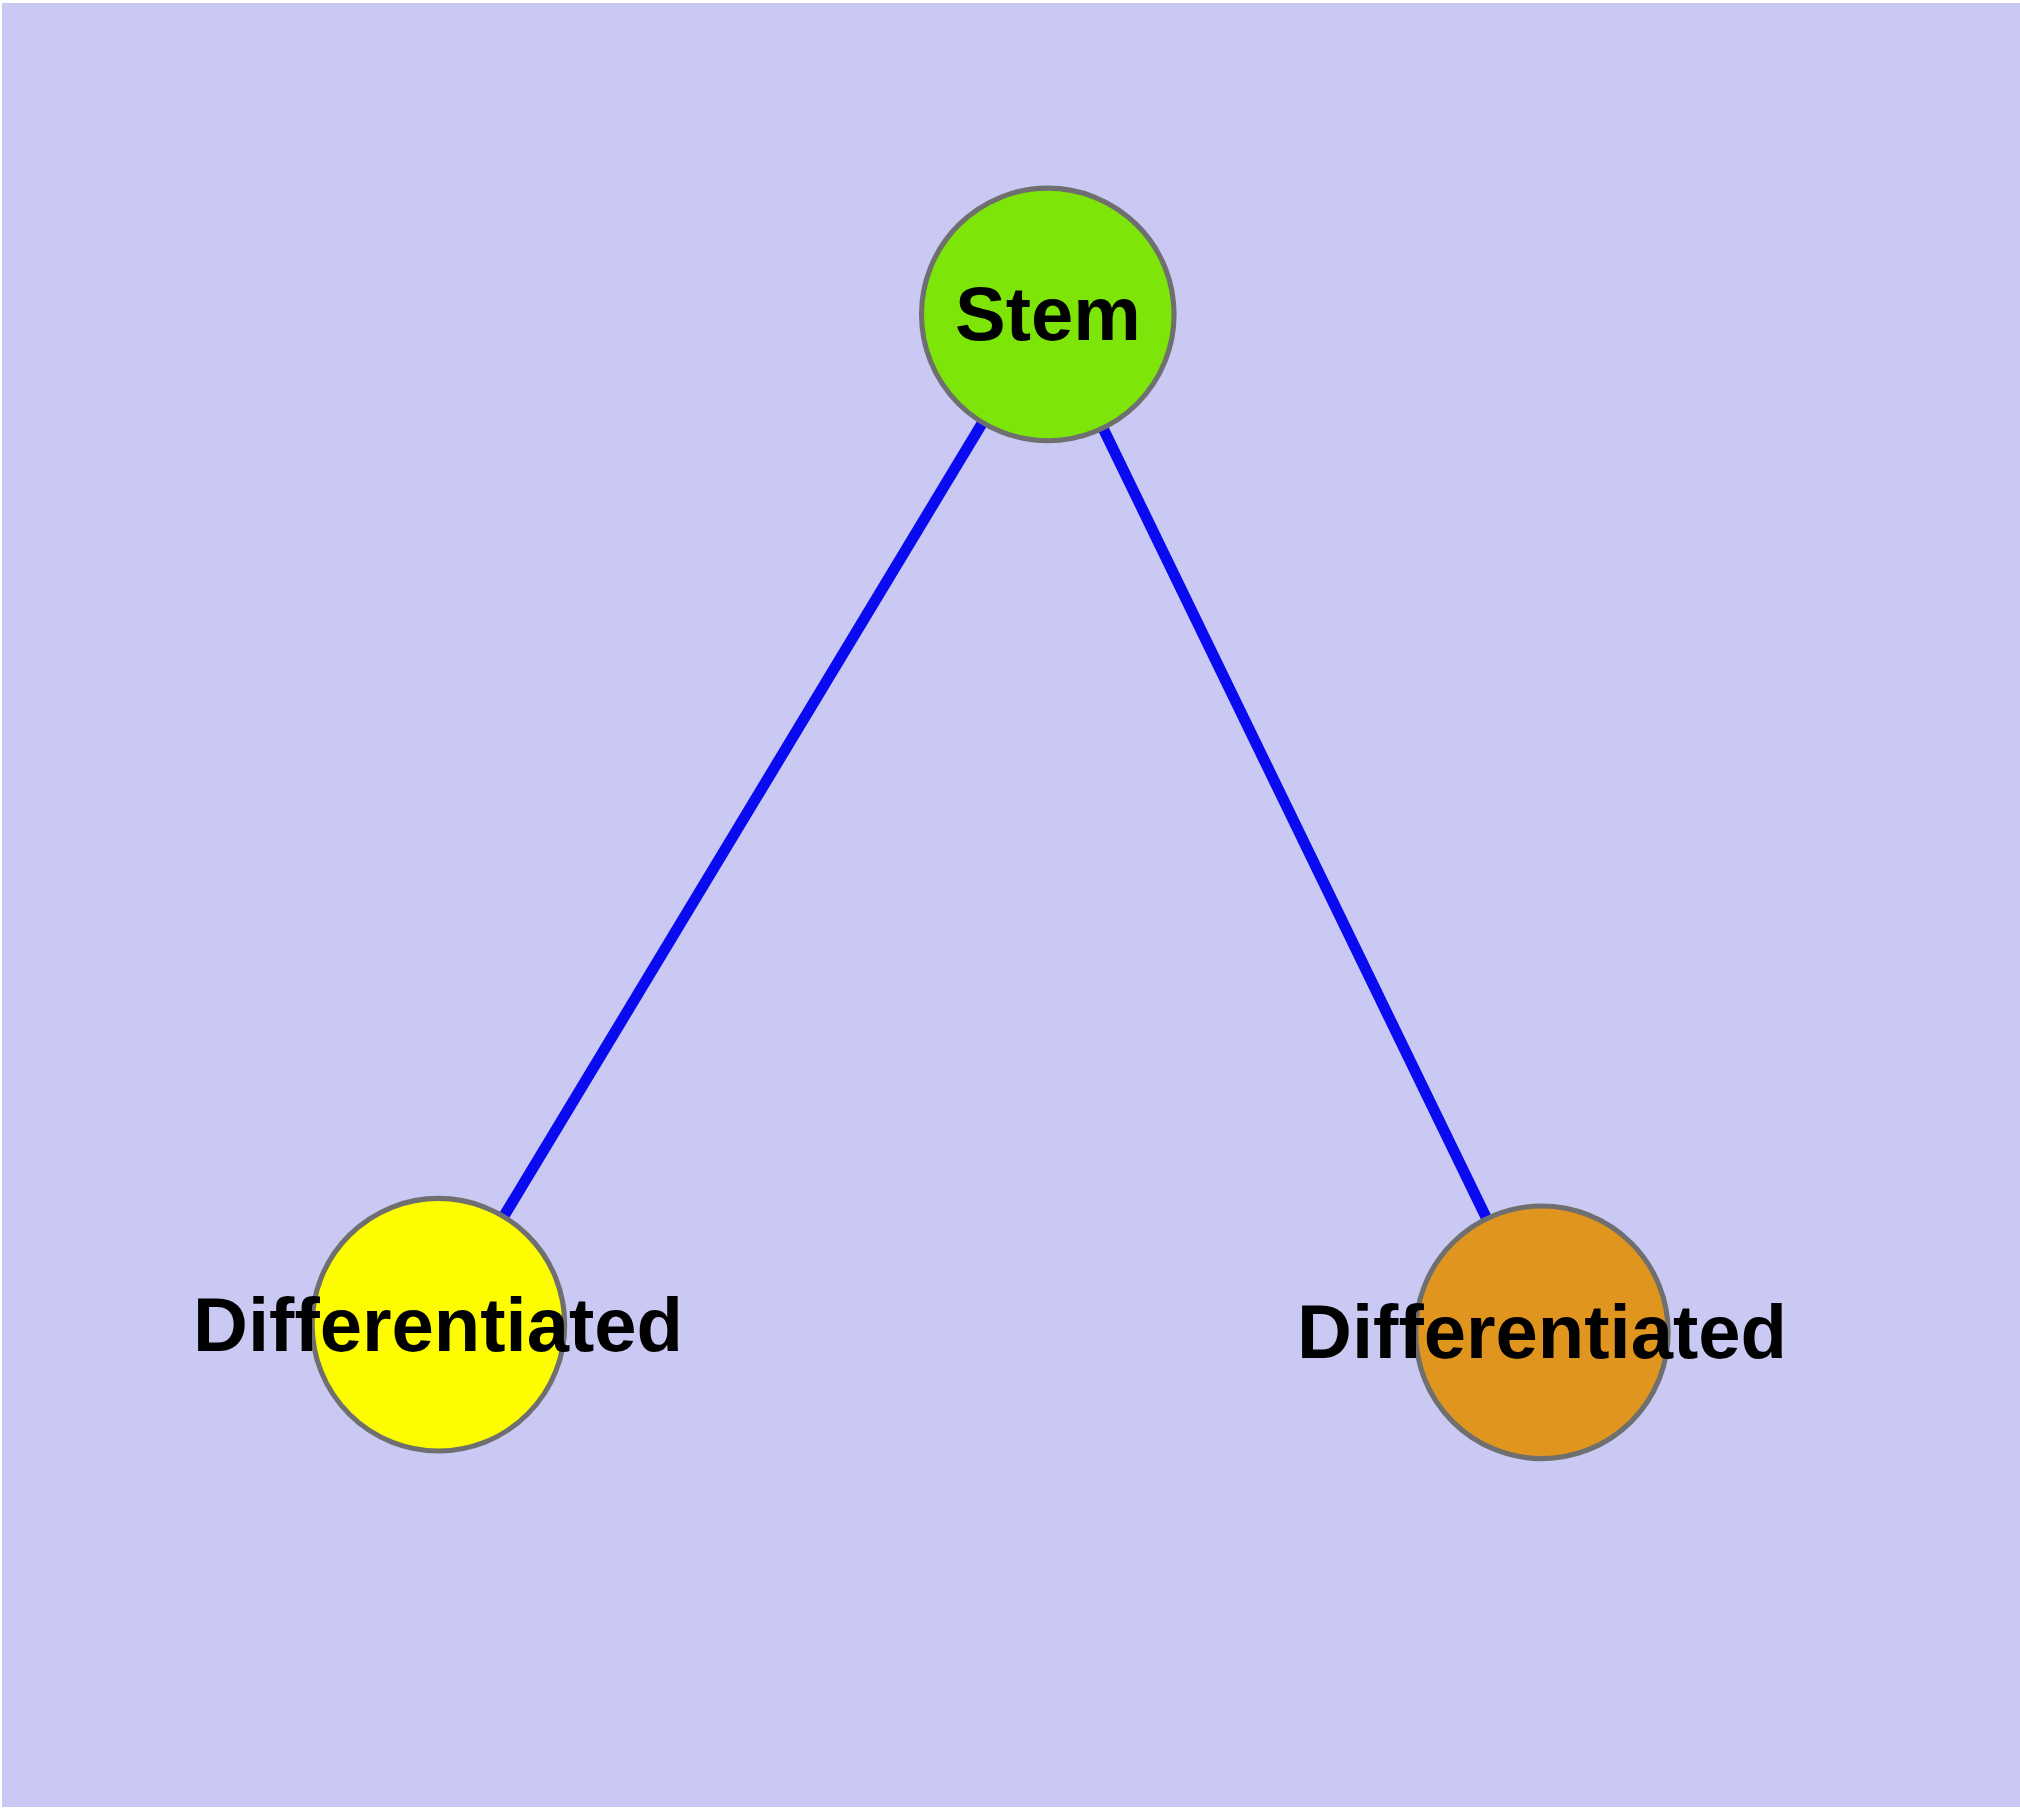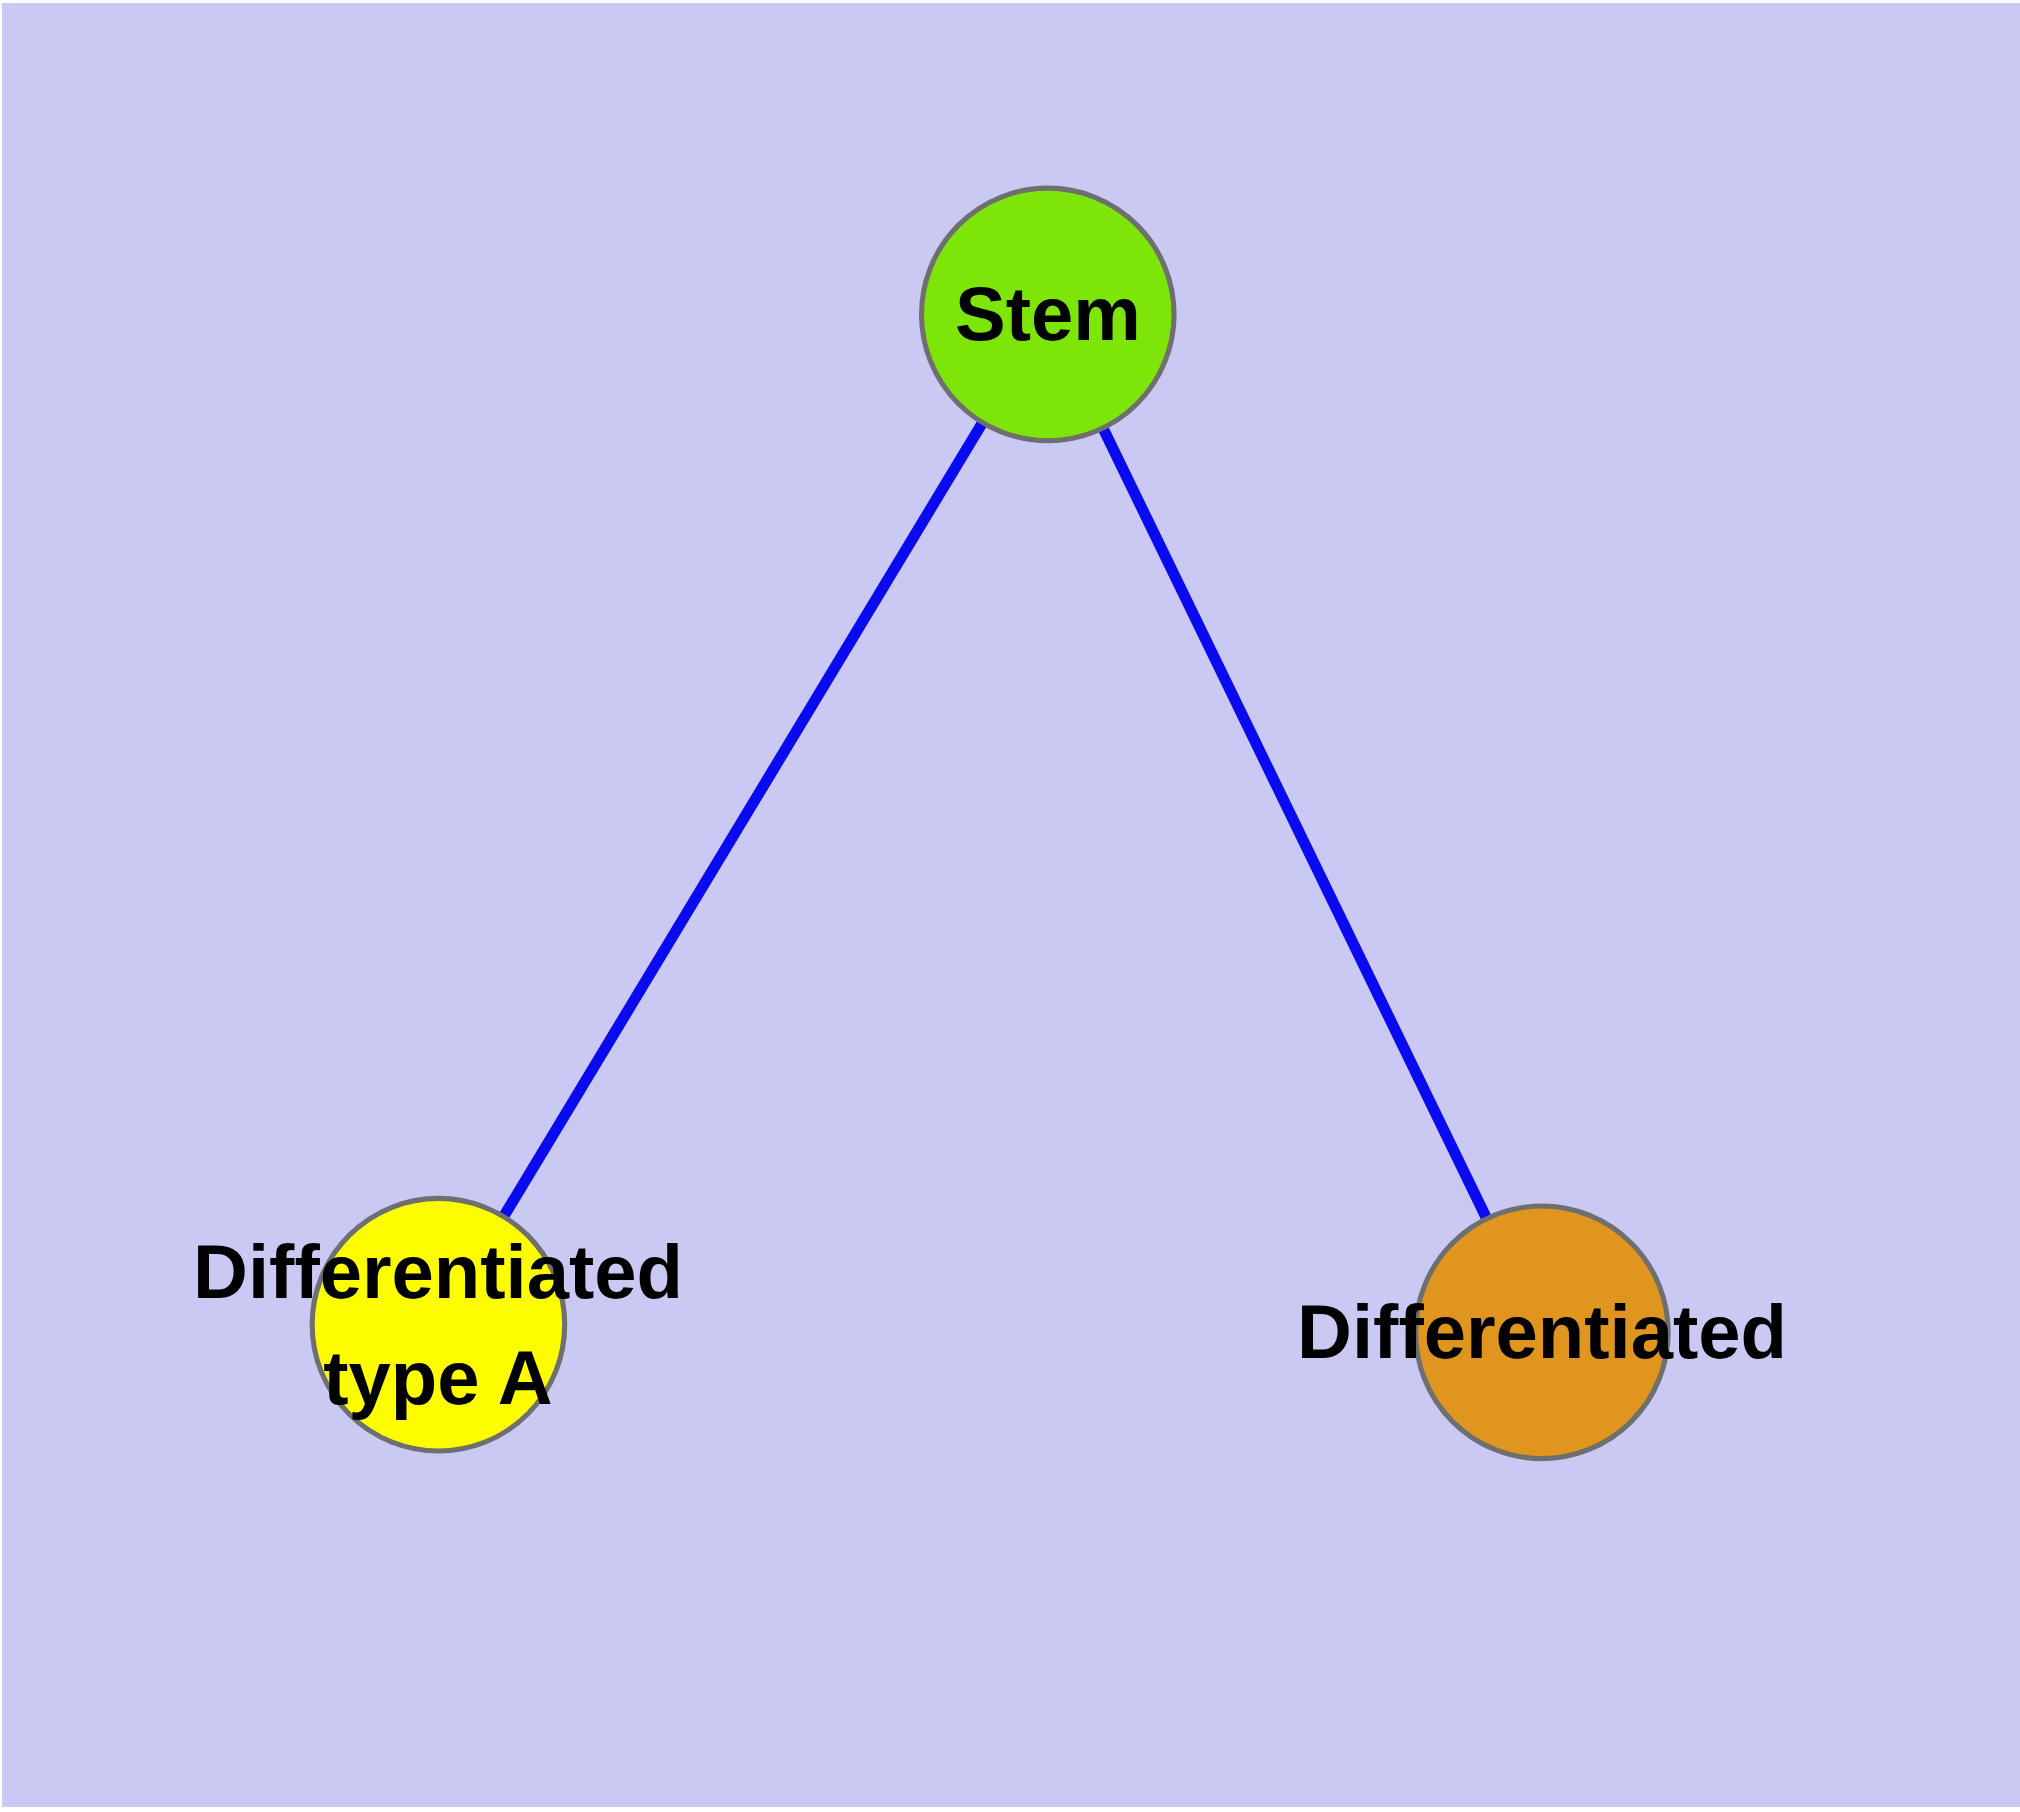--- a/index.html
+++ b/index.html
@@ -33,21 +33,21 @@
     width: 100%;
     height: 100%;
     pointer-events: none;
   }
   .node-label {
     position: absolute;
     transform: translate(-50%, -50%);
     font-weight: bold;
     font-size: 76px;
     line-height: 1.4;
-    text-align: center;
+    text-align: left;
     white-space: nowrap;
   }
 </style>
 </head>
 <body>
 
 <div class="canvas-bg" style="background: rgb(201, 201, 243);"></div>
 
 <svg id="graph-svg" width="2021" height="1812" viewBox="0 0 2384 2138">
     <line x1="1236" y1="371" x2="517" y2="1563" stroke="#0a0af0" stroke-width="13"></line>
@@ -56,19 +56,18 @@
     <circle cx="517" cy="1563" r="149" fill="#fdfd00" stroke="#6f6f6f" stroke-width="6"></circle>
     <circle cx="1819" cy="1572" r="149" fill="#e0961e" stroke="#6f6f6f" stroke-width="6"></circle>
   </svg>
 
 <div id="label-layer">
     <div class="node-label" style="left: 1048px; top: 314px; color: rgb(0, 0, 0);">
       <div>Stem</div>
     </div>
     <div class="node-label" style="left: 438px; top: 1325px; color: rgb(0, 0, 0);">
       <div>Differentiated</div>
-      <div>type A</div>
     </div>
     <div class="node-label" style="left: 1542px; top: 1332px; color: rgb(0, 0, 0);">
       <div>Differentiated</div>
     </div>
   </div>
 
 
 </body></html>

